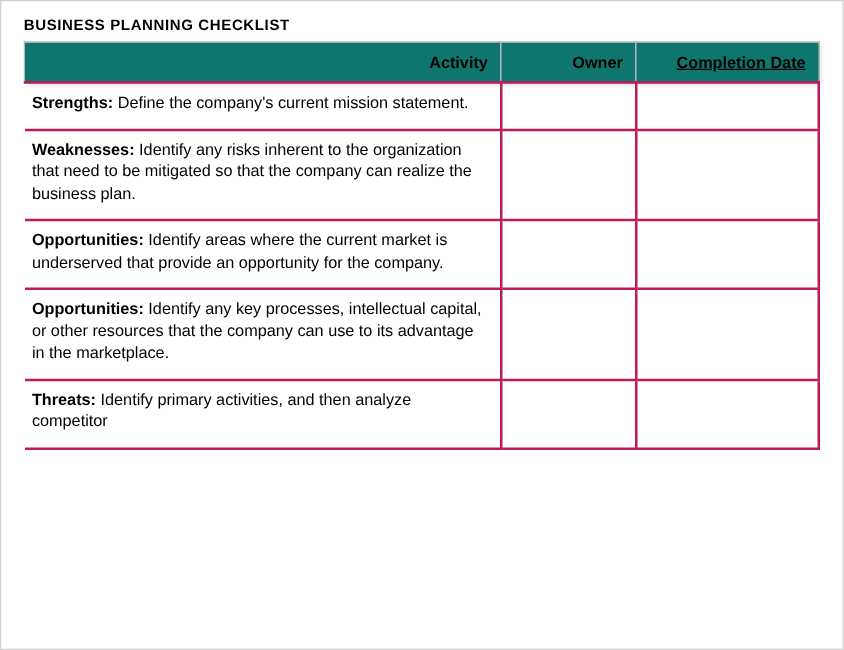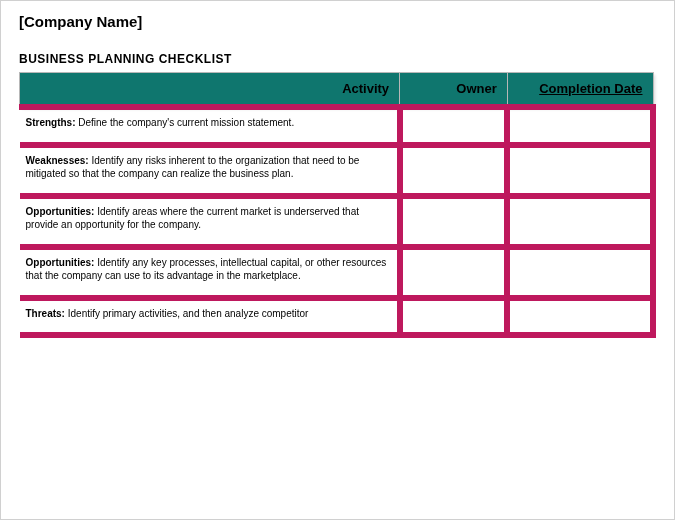--- a/index.html
+++ b/index.html
@@ -49,42 +49,41 @@
       font-size: 13px;
       font-weight: bold;
       text-align: right;
       padding: 8px 10px;
       color: #000;
     }
     .tbl thead th:nth-child(1) { width: 60%; }
     .tbl thead th:nth-child(2) { width: 17%; }
     .tbl thead th:nth-child(3) { width: 23%; text-decoration: underline; }
     .tbl tbody td {
-      border: 6px solid #be185d;
-      font-size: 10px;
+      border: 2px solid #be185d;
+      font-size: 13px;
       padding: 6px 8px 12px 6px;
       vertical-align: top;
       color: #000;
       line-height: 1.35;
     }
     .tbl tbody tr td:first-child {
       border-left: none;
     }
     .cat {
       font-weight: bold;
     }
     .header-shadow {
       box-shadow: 2px 2px 3px rgba(0,0,0,0.15);
     }
   </style>
 </head>
 <body>
 
 <div class="page">
-  <div class="company-name">[Company Name]</div>
   <div class="doc-title">BUSINESS PLANNING CHECKLIST</div>
 
   <table class="tbl">
     <thead>
       <tr class="header-shadow">
         <th>Activity</th>
         <th>Owner</th>
         <th>Completion Date</th>
       </tr>
     </thead>

